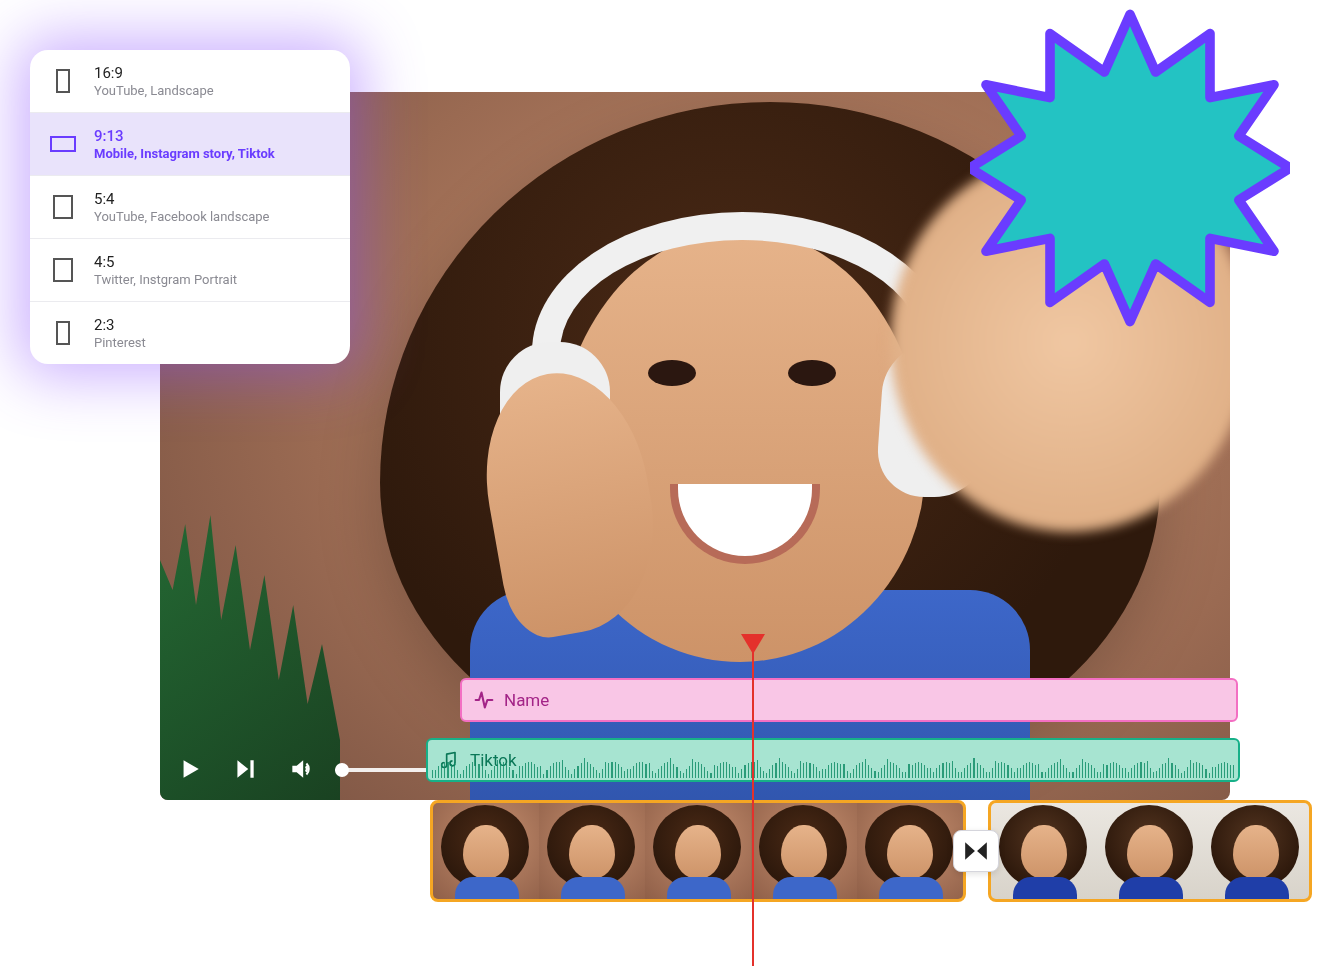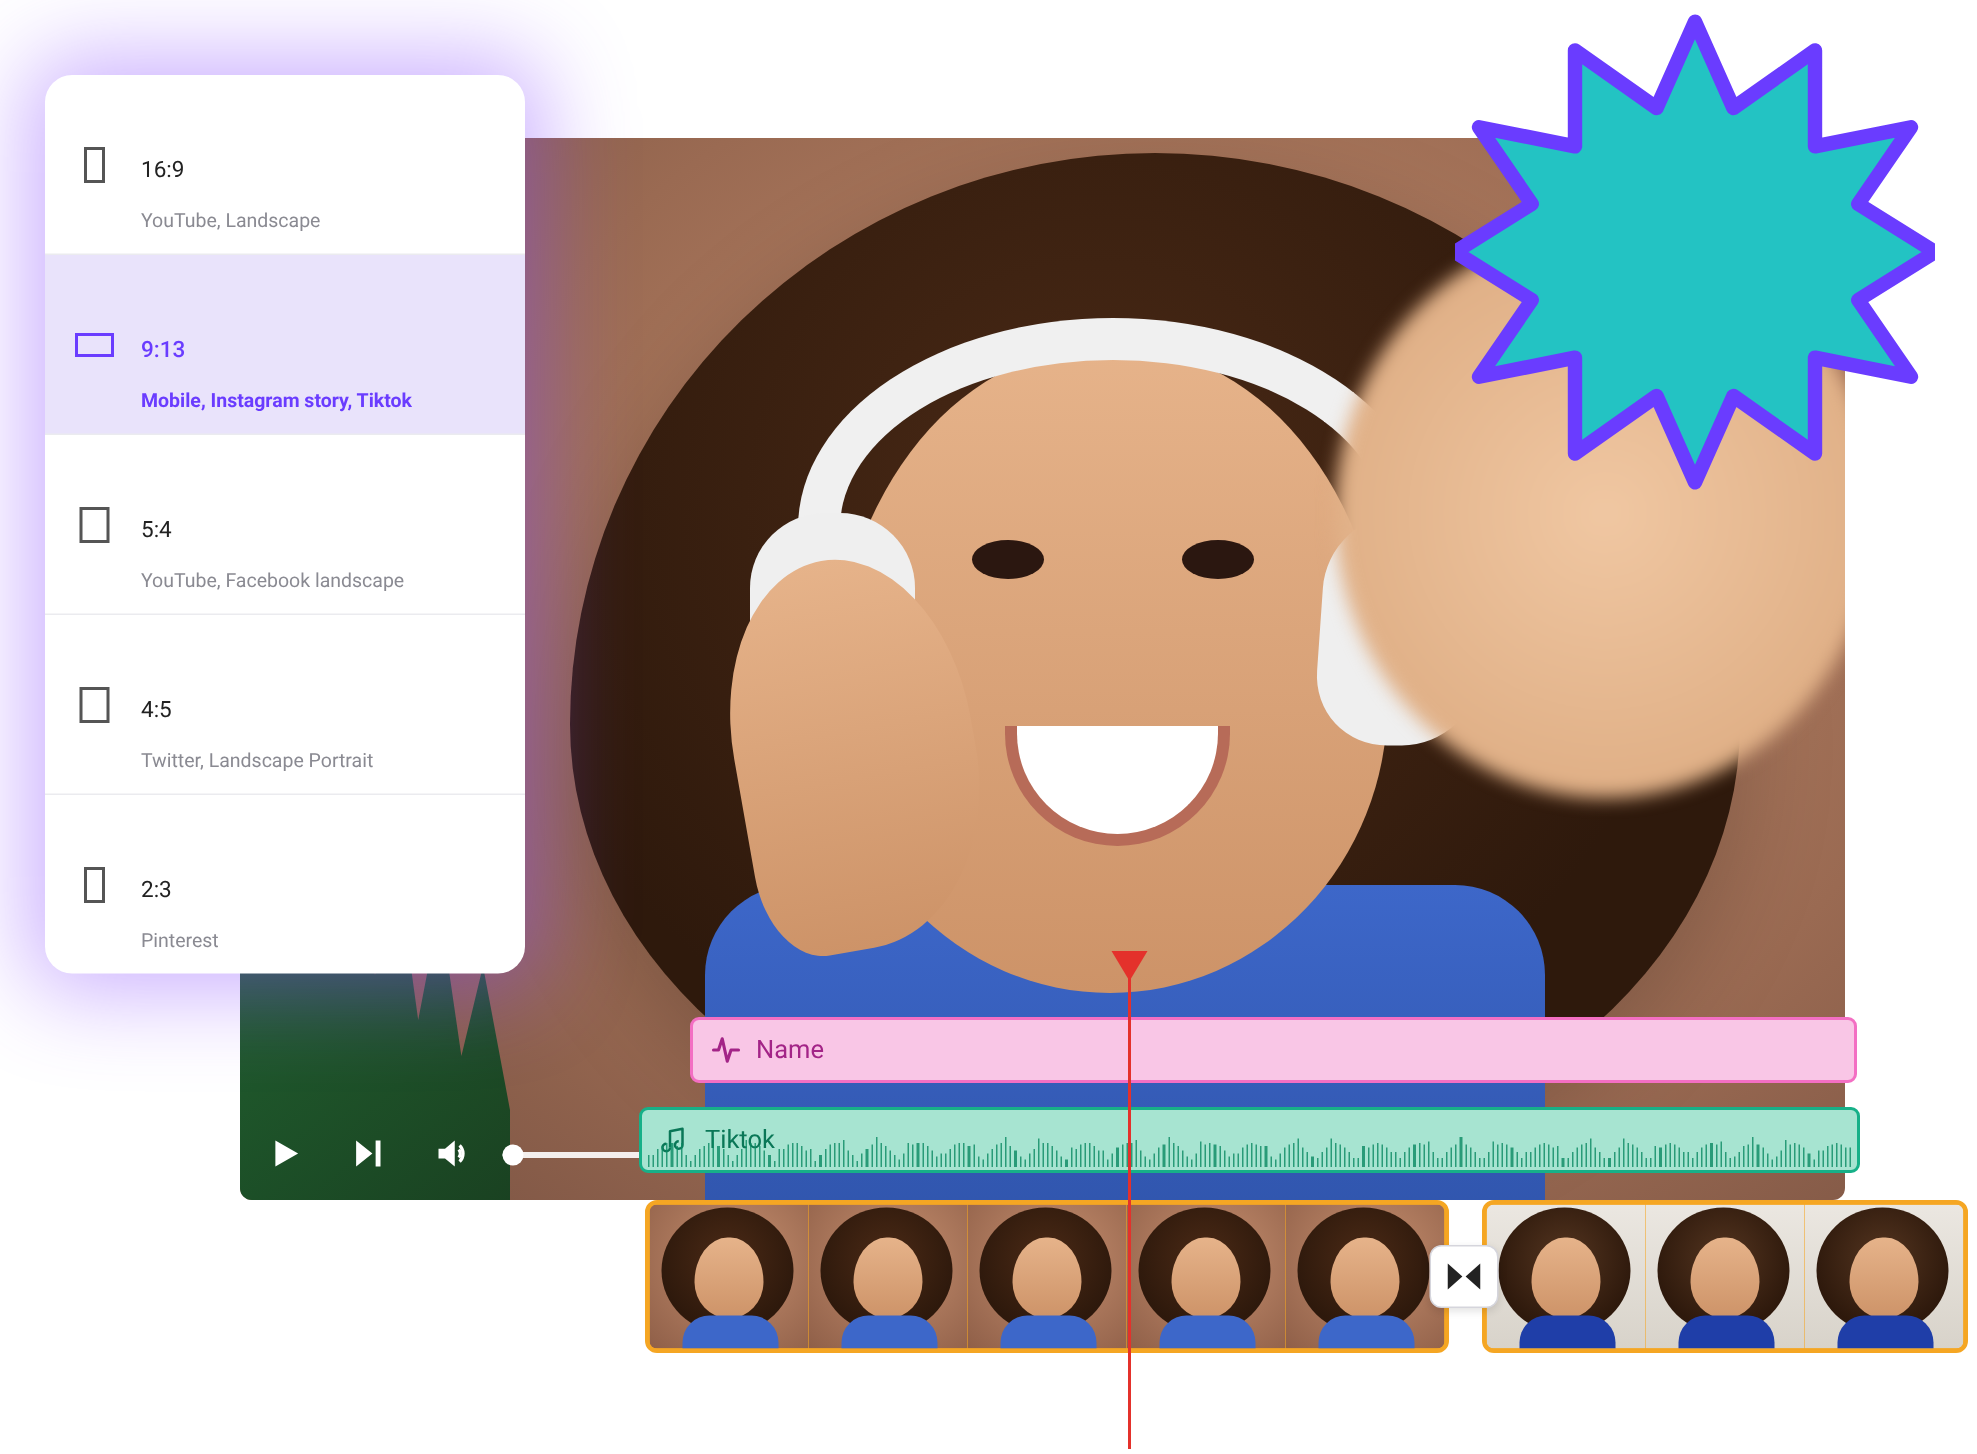--- a/index.html
+++ b/index.html
@@ -40,21 +40,21 @@
     height: 26px;
     display: flex;
     align-items: center;
     justify-content: center;
     flex: none;
   }
   .ratio-icon .shape {
     border: 2px solid #555;
   }
   .ratio-item.selected .ratio-icon .shape { border-color: #6a3cff; }
-  .ratio-text { display: flex; flex-direction: column; gap: 18px; margin-top: 40px; }
+  .ratio-text { display: flex; flex-direction: column; gap: 1px; }
   .ratio-title { font-size: 15px; color: #222; }
   .ratio-item.selected .ratio-title { color: #6a3cff; font-weight: 500; }
   .ratio-sub { font-size: 13px; color: #8a8a92; }
   .ratio-item.selected .ratio-sub { color: #6a3cff; font-weight: bold; }
 
   
   .preview {
     position: absolute;
     left: 160px;
     top: 92px;
@@ -258,21 +258,21 @@
       <div class="ratio-title">5:4</div>
       <div class="ratio-sub">YouTube, Facebook landscape</div>
     </div>
   </div>
   <div class="ratio-item">
     <div class="ratio-icon">
         <div class="shape" style="width:20px;height:24px"></div>
       </div>
     <div class="ratio-text">
       <div class="ratio-title">4:5</div>
-      <div class="ratio-sub">Twitter, Landscape Portrait</div>
+      <div class="ratio-sub">Twitter, Instgram Portrait</div>
     </div>
   </div>
   <div class="ratio-item">
     <div class="ratio-icon">
         <div class="shape" style="width:14px;height:24px"></div>
       </div>
     <div class="ratio-text">
       <div class="ratio-title">2:3</div>
       <div class="ratio-sub">Pinterest</div>
     </div>

